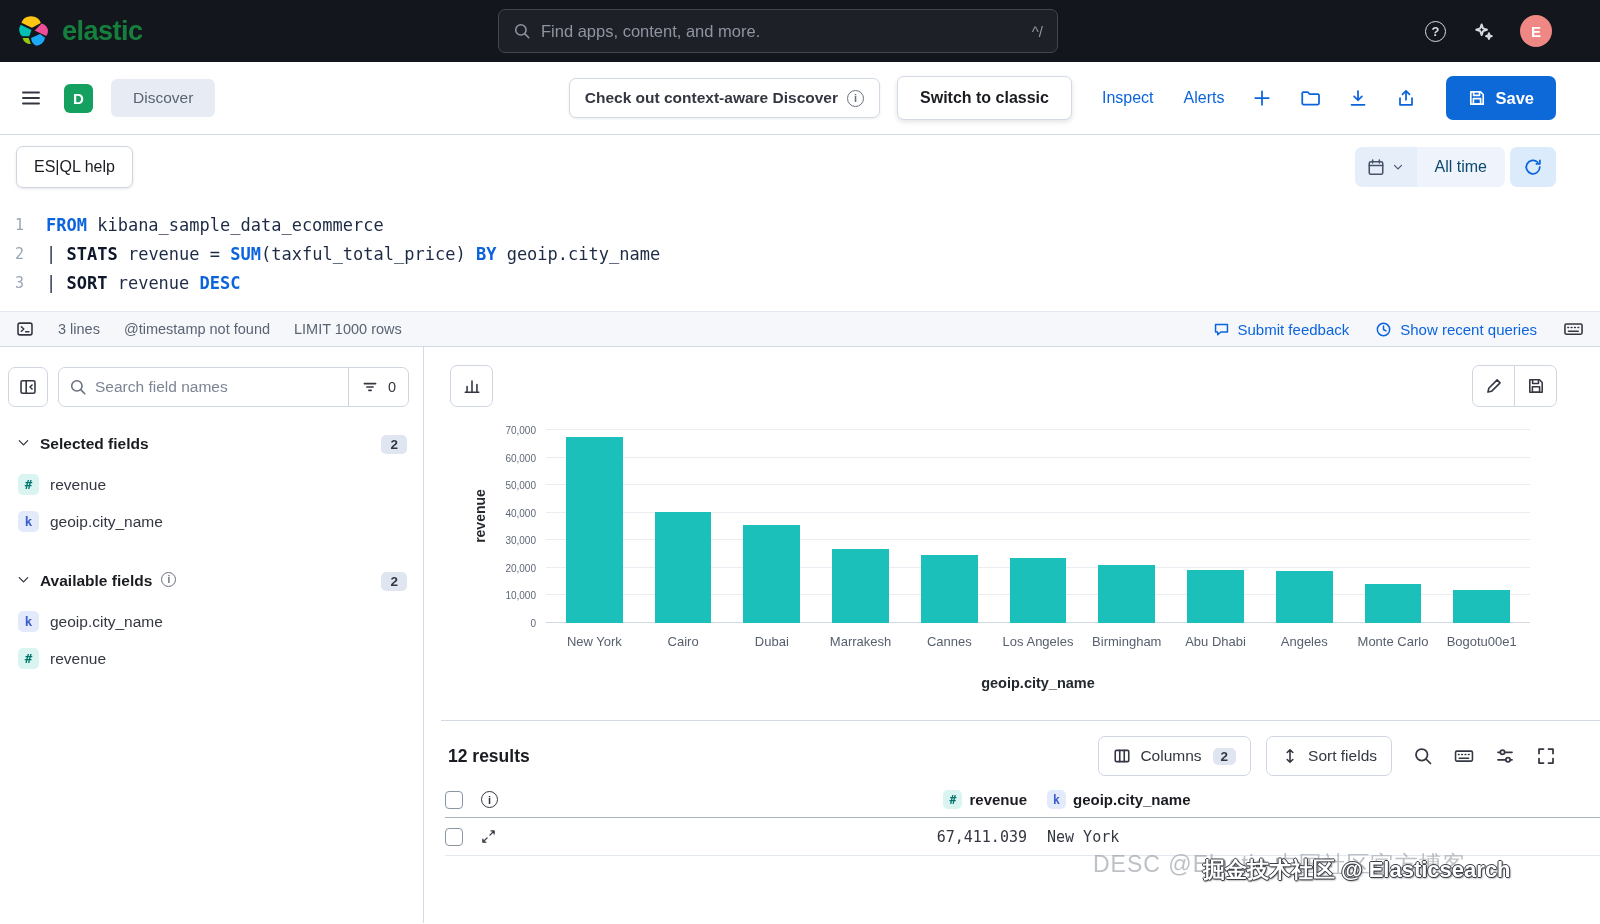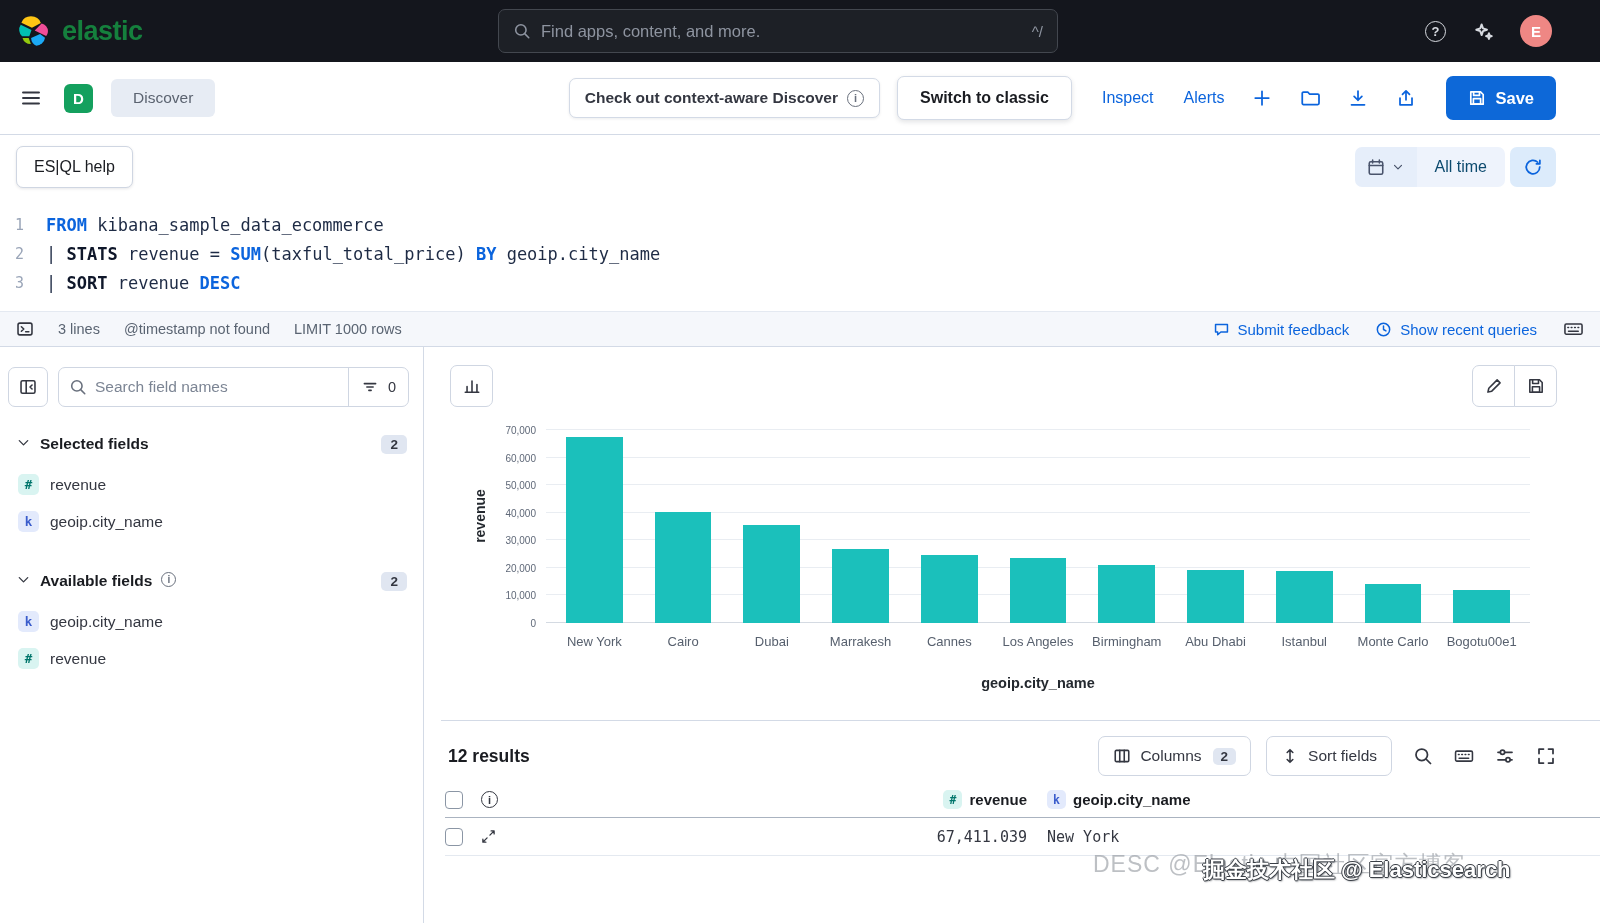--- a/index.html
+++ b/index.html
@@ -434,21 +434,21 @@
         </div>
       <div class="x-labels">
           <div class="x-label">New York</div>
           <div class="x-label">Cairo</div>
           <div class="x-label">Dubai</div>
           <div class="x-label">Marrakesh</div>
           <div class="x-label">Cannes</div>
           <div class="x-label">Los Angeles</div>
           <div class="x-label">Birmingham</div>
           <div class="x-label">Abu Dhabi</div>
-          <div class="x-label">Istanbul</div>
+          <div class="x-label">Angeles</div>
           <div class="x-label">Monte Carlo</div>
           <div class="x-label">Bogotu00e1</div>
         </div>
       <div class="x-title">geoip.city_name</div>
     </div>
 
     <div class="chart-divider"></div>
 
     <div class="results-bar">
       <span class="results-count">12 results</span>

